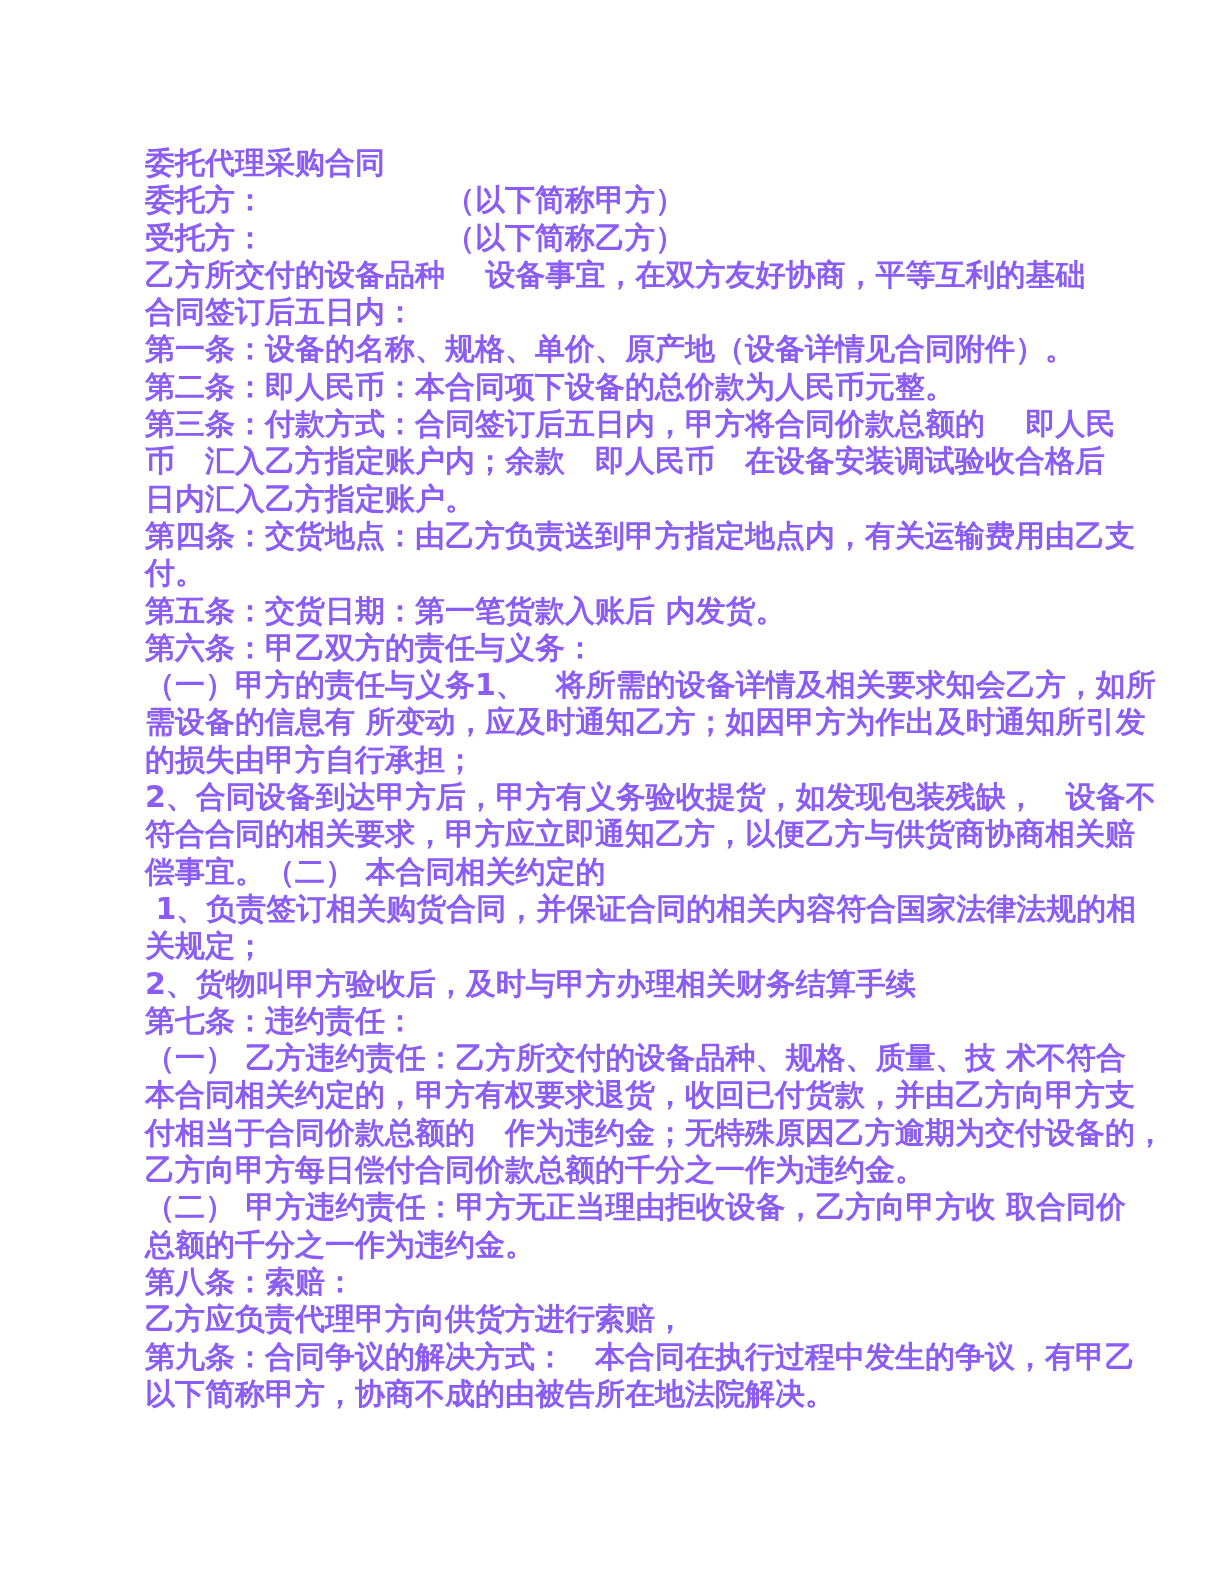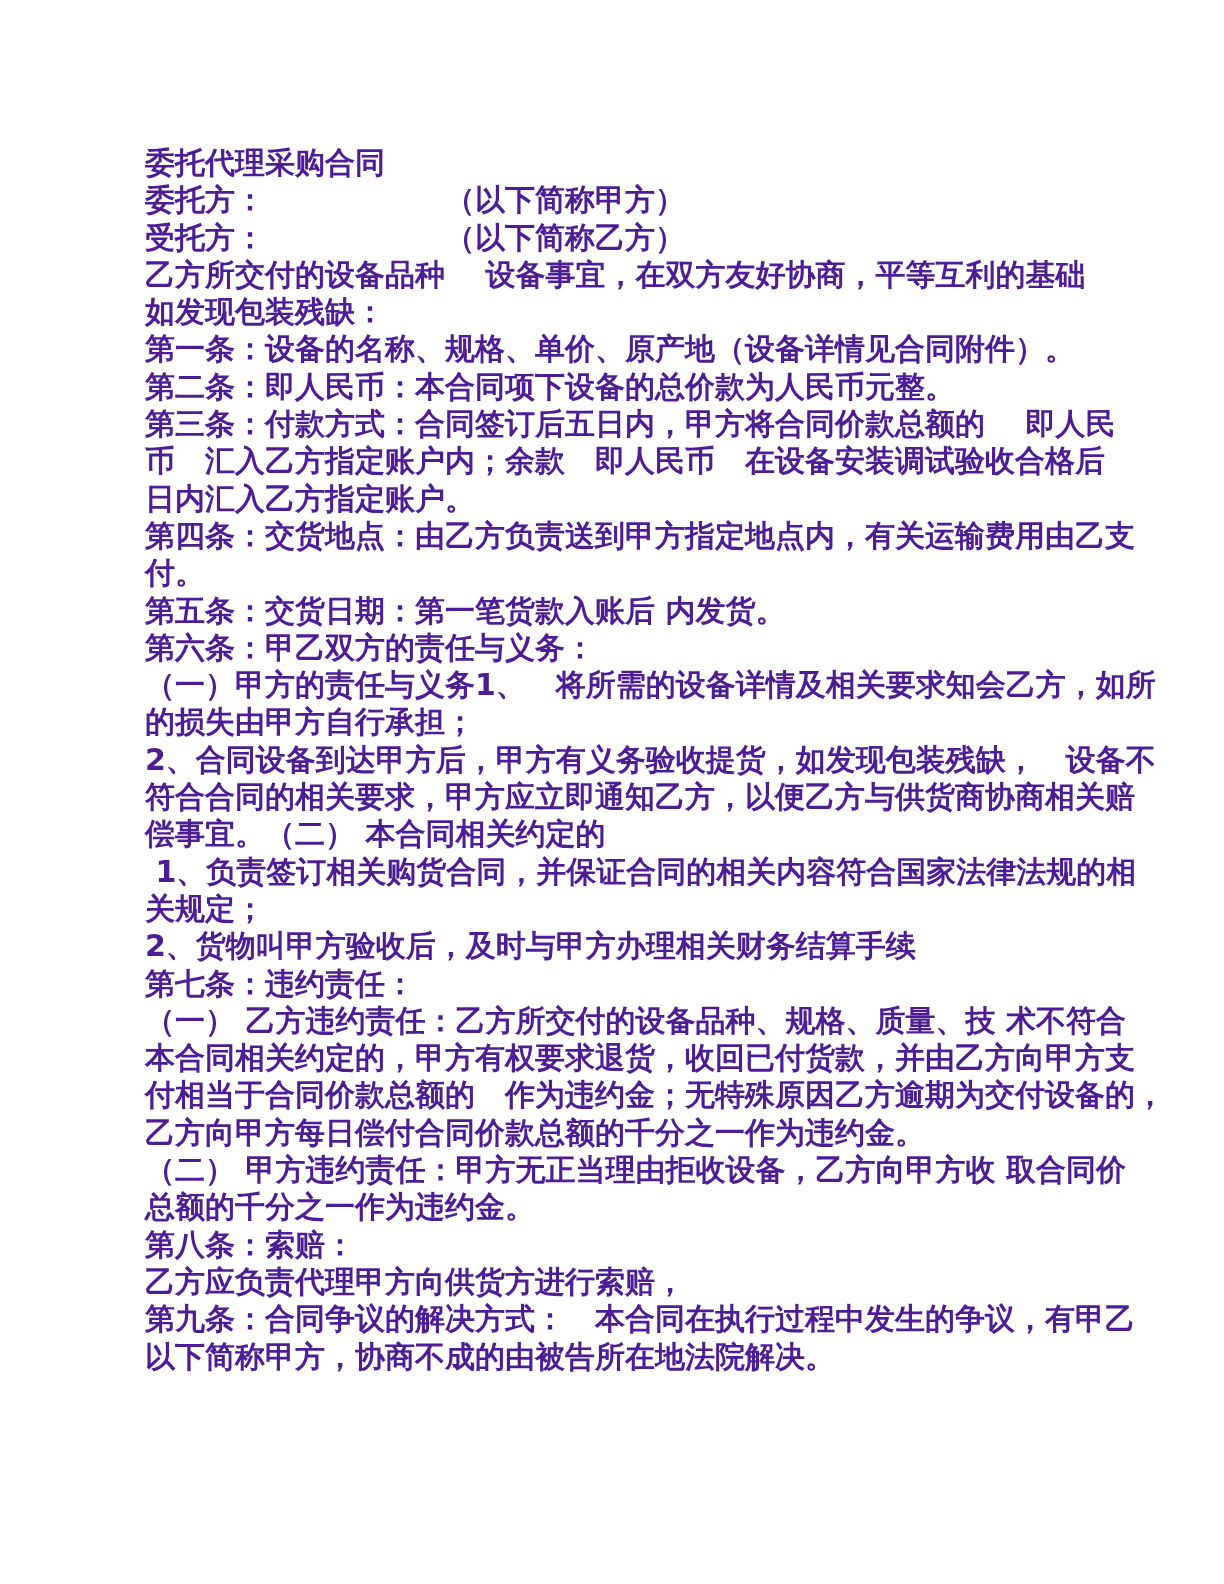--- a/index.html
+++ b/index.html
@@ -16,46 +16,47 @@
   }
   .doc {
     position: absolute;
     left: 145px;
     top: 144px;
     width: 1010px;
   }
   .line {
     font-size: 30px;
     line-height: 37.3px;
-    color: #4c1d95;
+    color: #8b5cf6;
     font-weight: 600;
     white-space: pre;
     letter-spacing: 0;
   }
 </style>
 </head>
 <body>
 
 <div class="doc">
   <div id="doc-body">
       <div class="line">委托代理采购合同</div>
       <div class="line">委托方：　　　　　　（以下简称甲方）</div>
       <div class="line">受托方：　　　　　　（以下简称乙方）</div>
       <div class="line">乙方所交付的设备品种　 设备事宜，在双方友好协商，平等互利的基础</div>
-      <div class="line">如发现包装残缺：</div>
+      <div class="line">合同签订后五日内：</div>
       <div class="line">第一条：设备的名称、规格、单价、原产地（设备详情见合同附件）。</div>
       <div class="line">第二条：即人民币：本合同项下设备的总价款为人民币元整。</div>
       <div class="line">第三条：付款方式：合同签订后五日内，甲方将合同价款总额的　 即人民</div>
       <div class="line">币　汇入乙方指定账户内；余款　即人民币　在设备安装调试验收合格后</div>
       <div class="line">日内汇入乙方指定账户。</div>
       <div class="line">第四条：交货地点：由乙方负责送到甲方指定地点内，有关运输费用由乙支</div>
       <div class="line">付。</div>
       <div class="line">第五条：交货日期：第一笔货款入账后 内发货。</div>
       <div class="line">第六条：甲乙双方的责任与义务：</div>
       <div class="line">（一）甲方的责任与义务1、　将所需的设备详情及相关要求知会乙方，如所</div>
+      <div class="line">需设备的信息有 所变动，应及时通知乙方；如因甲方为作出及时通知所引发</div>
       <div class="line">的损失由甲方自行承担；</div>
       <div class="line">2、合同设备到达甲方后，甲方有义务验收提货，如发现包装残缺，　设备不</div>
       <div class="line">符合合同的相关要求，甲方应立即通知乙方，以便乙方与供货商协商相关赔</div>
       <div class="line">偿事宜。（二） 本合同相关约定的</div>
       <div class="line"> 1、负责签订相关购货合同，并保证合同的相关内容符合国家法律法规的相</div>
       <div class="line">关规定；</div>
       <div class="line">2、货物叫甲方验收后，及时与甲方办理相关财务结算手续</div>
       <div class="line">第七条：违约责任：</div>
       <div class="line">（一） 乙方违约责任：乙方所交付的设备品种、规格、质量、技 术不符合</div>
       <div class="line">本合同相关约定的，甲方有权要求退货，收回已付货款，并由乙方向甲方支</div>

